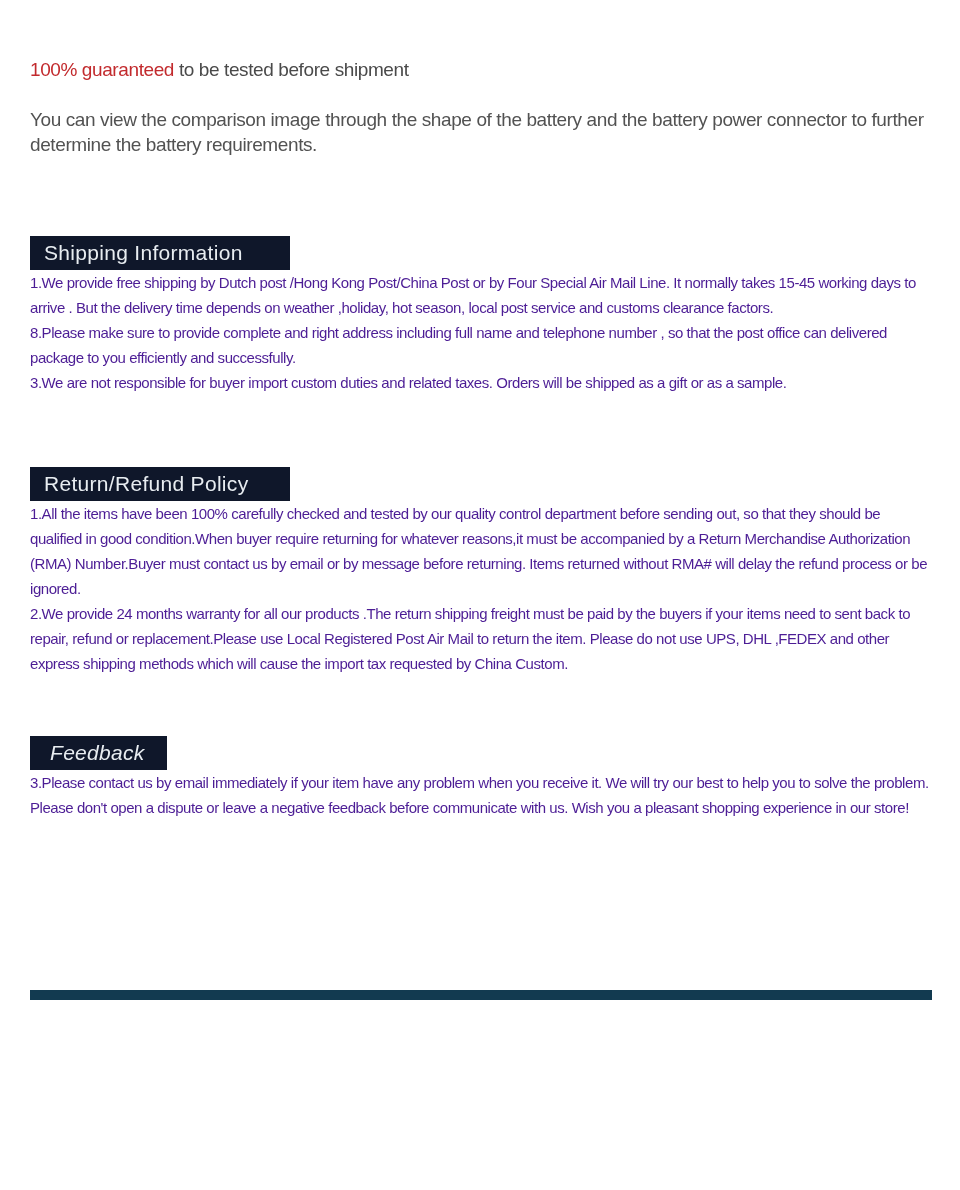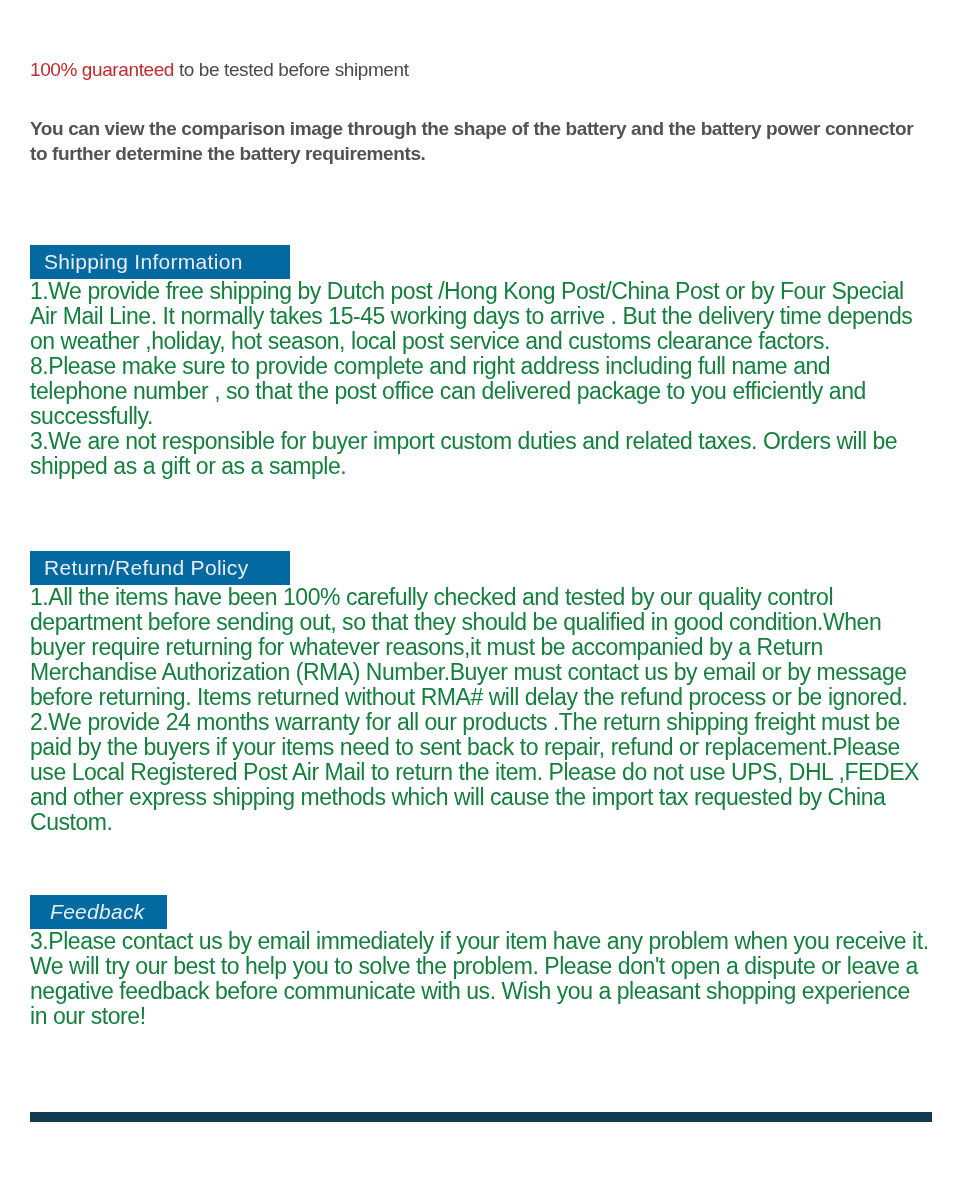--- a/index.html
+++ b/index.html
@@ -1,68 +1,67 @@
 <!DOCTYPE html>
 <html><head>
 <meta charset="utf-8">
 <style>
   html, body { margin: 0; padding: 0; background: #ffffff; }
   .page {
     position: relative;
     width: 960px;
-    height: 1122px;
+    height: 1000px;
     background: #ffffff;
     font-family: "Liberation Sans", sans-serif;
     color: #4f4f4f;
     overflow: hidden;
   }
   .content {
     position: absolute;
     left: 30px;
     right: 28px;
     top: 0;
   }
   .guarantee {
     margin-top: 57px;
     font-size: 19px;
     line-height: 25px;
     letter-spacing: -0.4px;
     color: #4a4a4a;
   }
   .guarantee .hl { color: #c22a2d; }
   .intro-para {
-    margin-top: 34px;
+    margin-top: 25px;
     font-size: 19px;
     line-height: 25px;
     letter-spacing: -0.4px;
     color: #525252;
-    font-weight: bold;
   }
   .section-header {
     display: inline-block;
-    background: #0369a1;
+    background: #0f172a;
     color: #e8edf1;
     font-size: 21px;
     line-height: 34px;
     height: 34px;
     padding: 0 13px 0 14px;
     min-width: 233px;
     letter-spacing: 0.3px;
     box-sizing: content-box;
   }
   .section-header.narrow { min-width: 0; padding: 0 22px 0 20px; }
   .mt-sec1 { margin-top: 60px; }
   .mt-sec2 { margin-top: 72px; }
   .mt-sec3 { margin-top: 60px; font-style: italic; }
   p.body {
     margin: 0;
-    font-size: 23px;
+    font-size: 15px;
     line-height: 25px;
     letter-spacing: -0.45px;
-    color: #15803d;
+    color: #4c1d95;
   }
   .mt-first { margin-top: 18px; }
   .mt-next  { margin-top: 25px; }
   .footer-bar {
     position: absolute;
     left: 30px;
     right: 28px;
     bottom: 0;
     height: 10px;
     background: #123a50;

